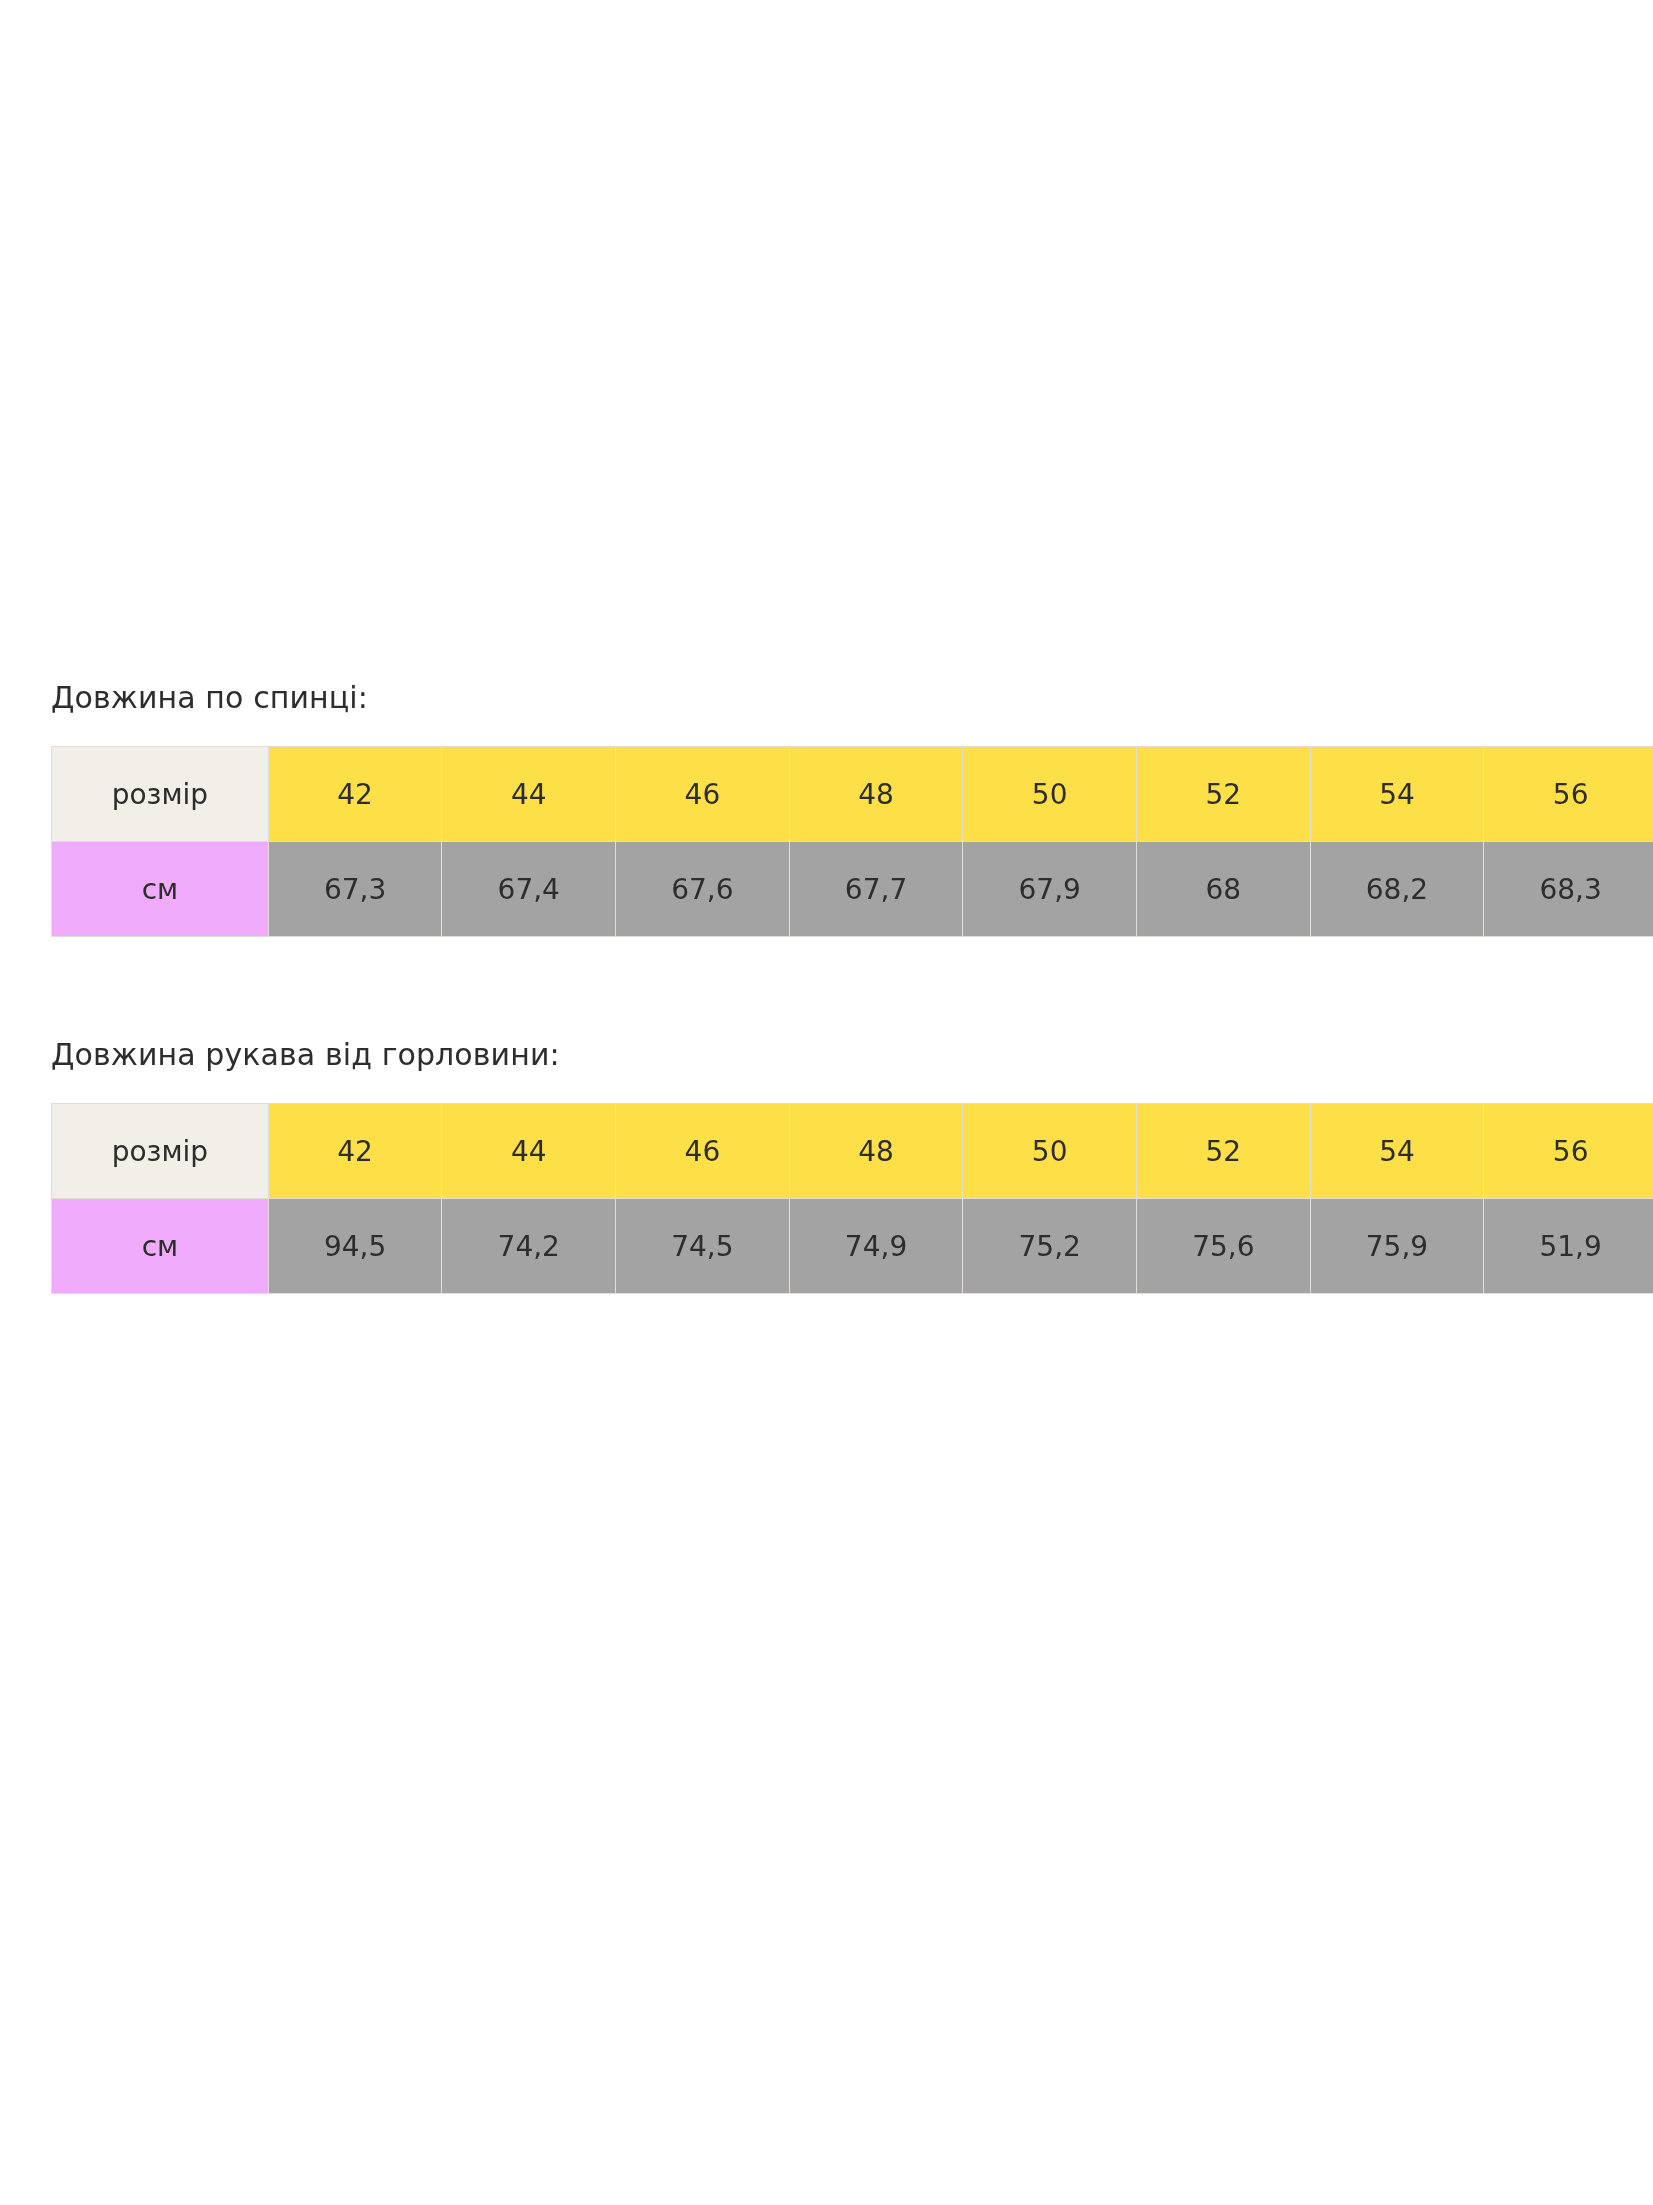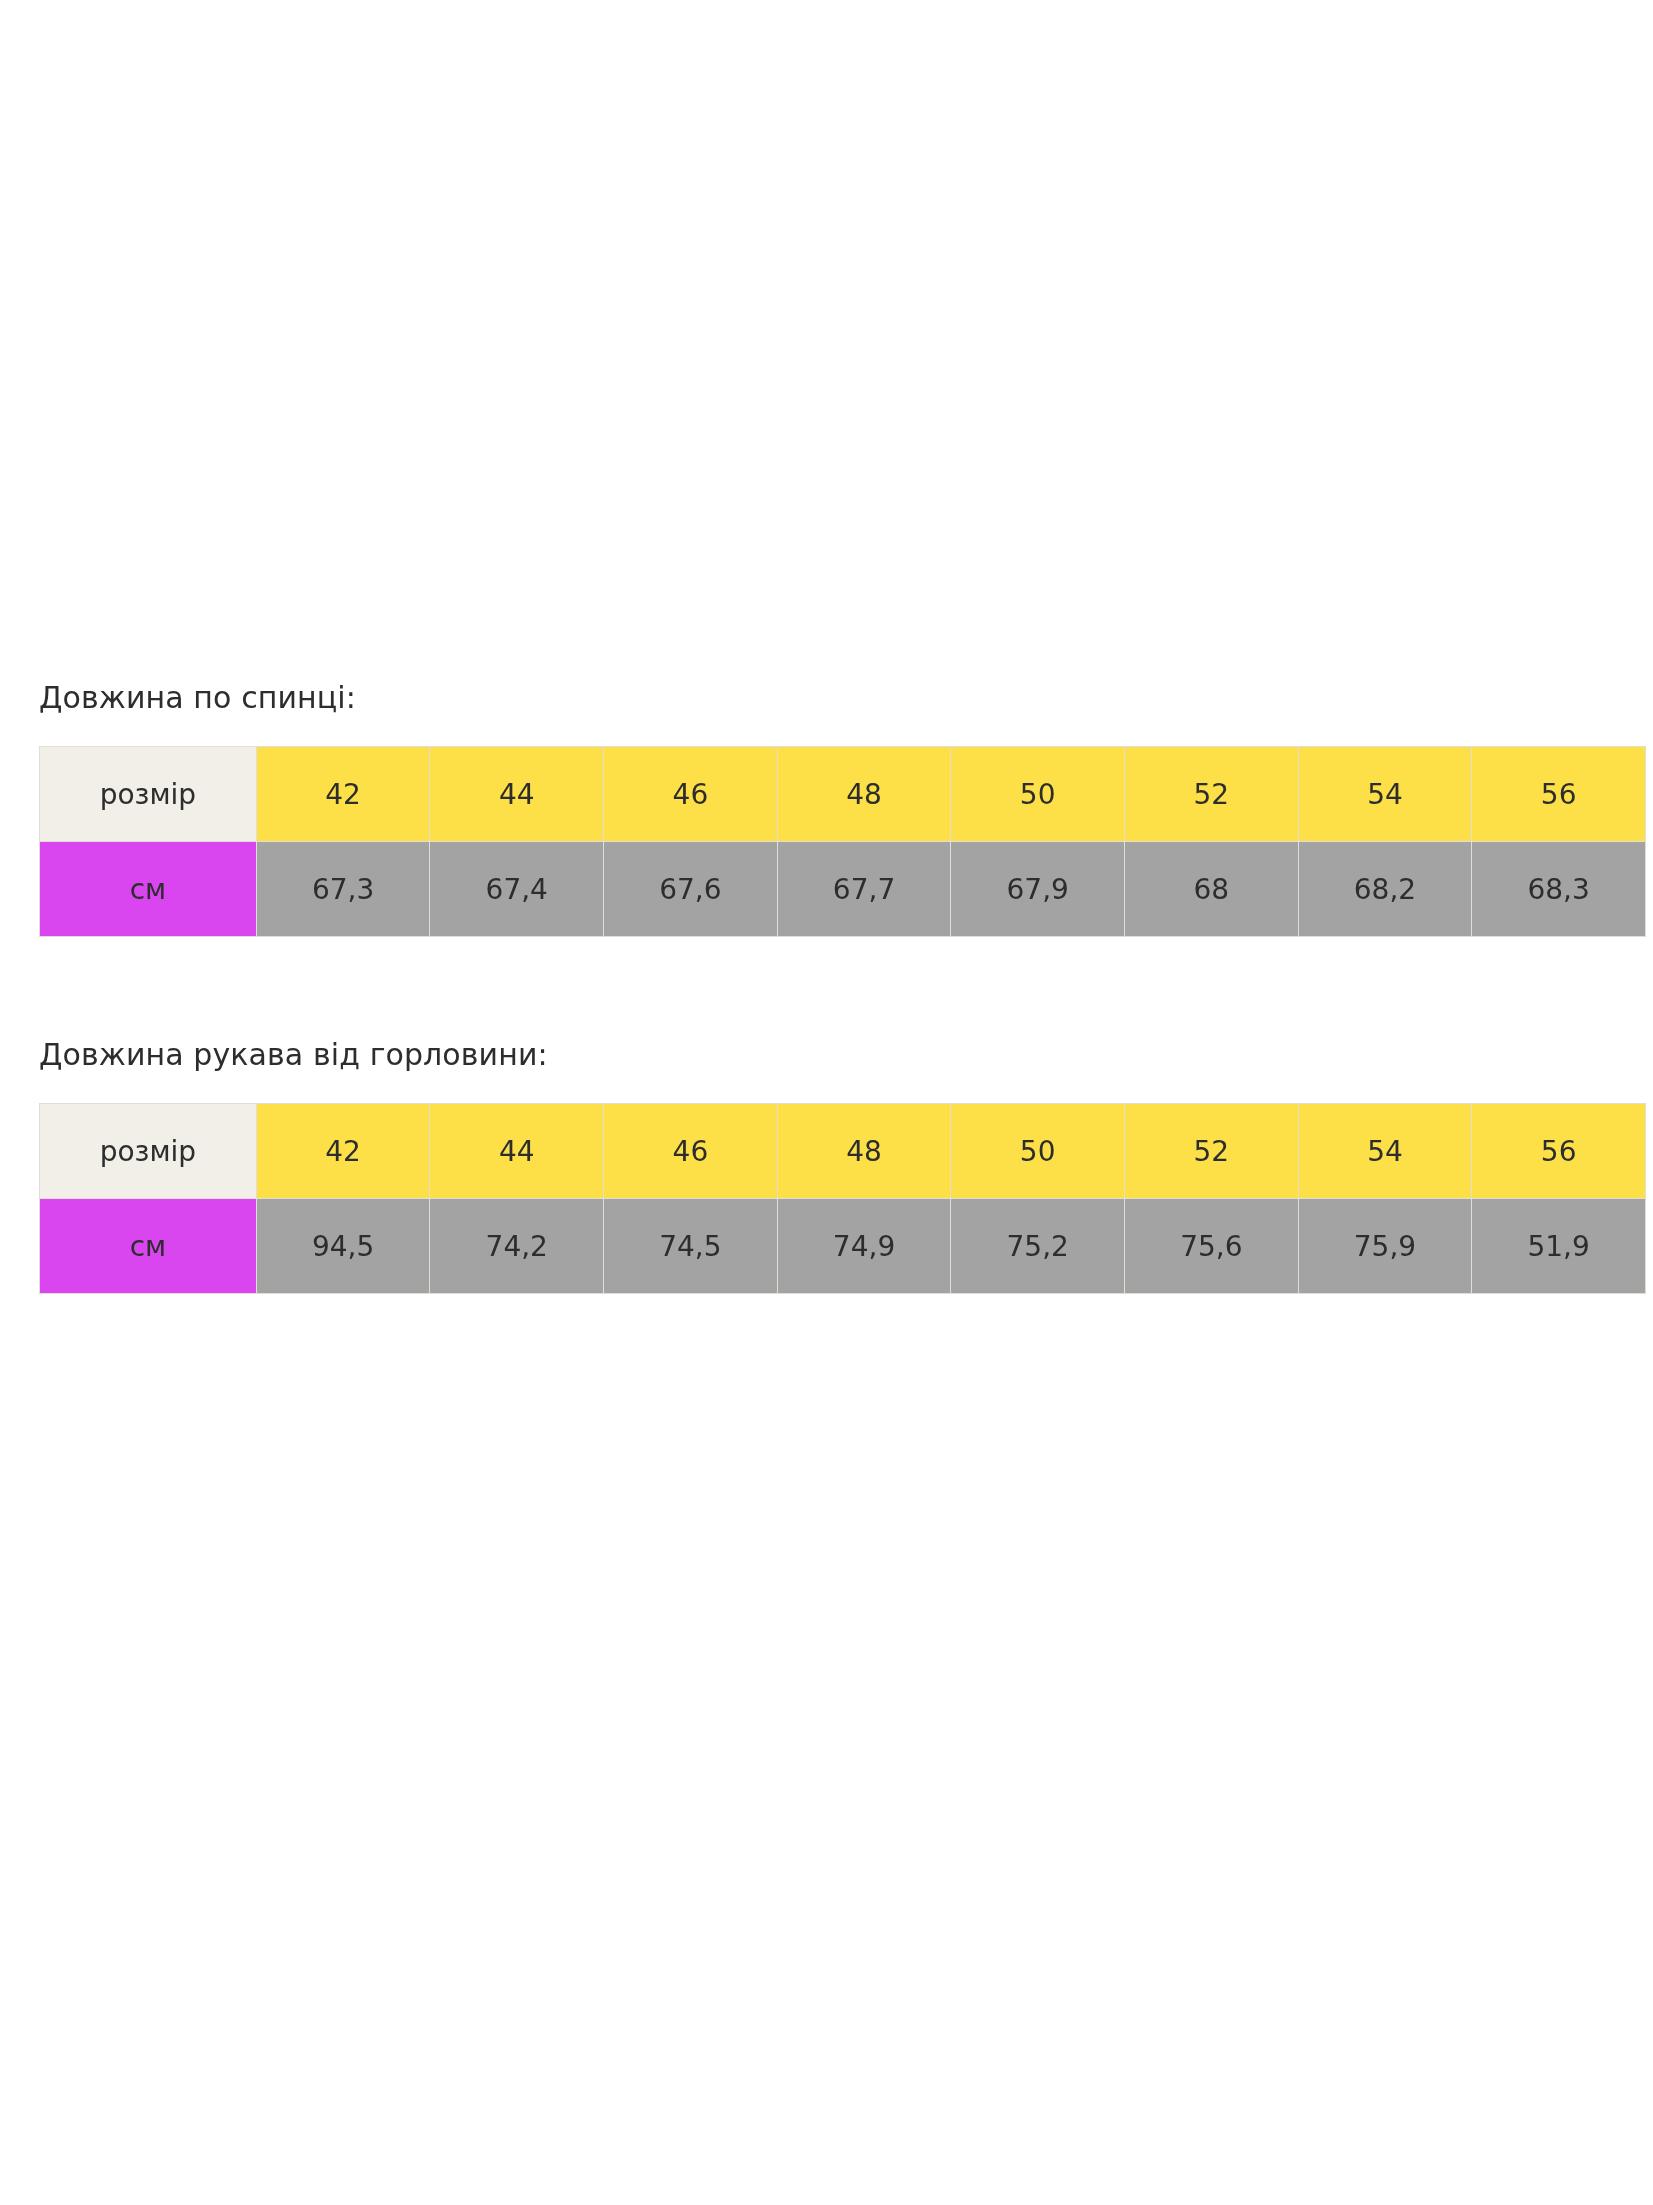--- a/index.html
+++ b/index.html
@@ -17,21 +17,21 @@
 
   .page {
     position: relative;
     width: 1654px;
     height: 2205px;
     box-sizing: border-box;
   }
 
   .content {
     position: absolute;
-    left: 39px;
+    left: 51px;
     top: 678px;
     width: 1576px;
   }
 
   .section {
     margin-bottom: 98px;
   }
 
   .section-title {
     font-size: 30px;
@@ -69,21 +69,21 @@
     background: #fde047;
   }
   tr.header-row td.label-cell {
     background: #f2efe8;
   }
 
   tr.value-row td {
     background: #a3a3a3;
   }
   tr.value-row td.label-cell {
-    background: #d946ef;
+    background: #f0abfc;
   }
 </style>
 </head>
 <body>
 
 <div class="page">
   <div class="content">
 
     <div class="section">
       <p class="section-title">Довжина по спинці:</p>

